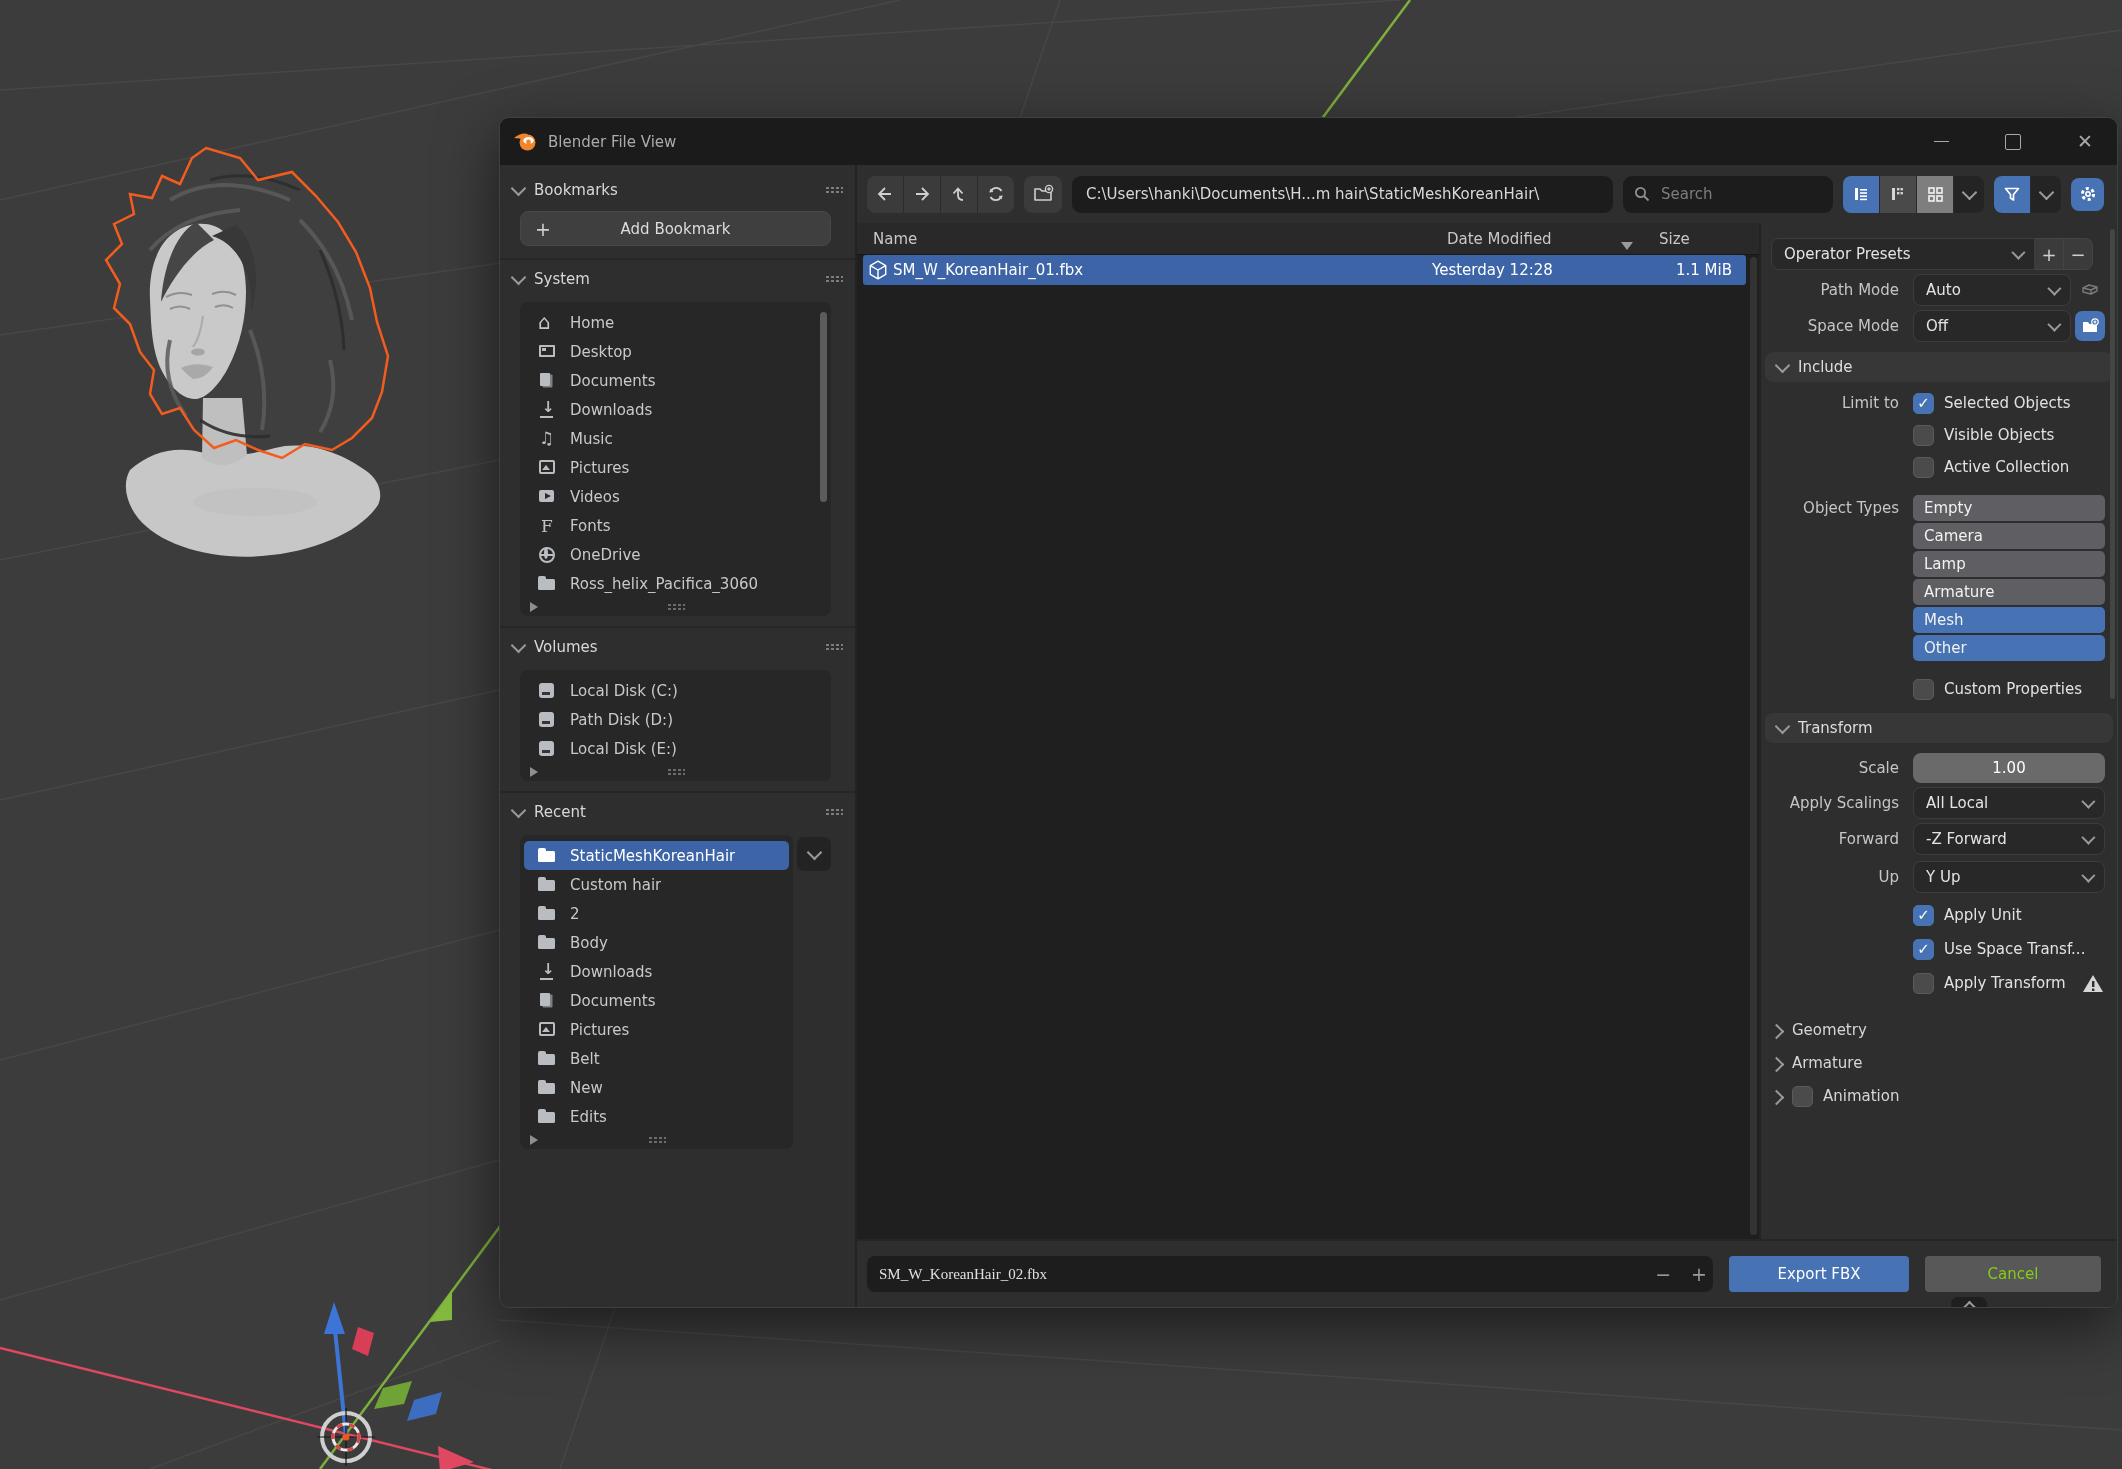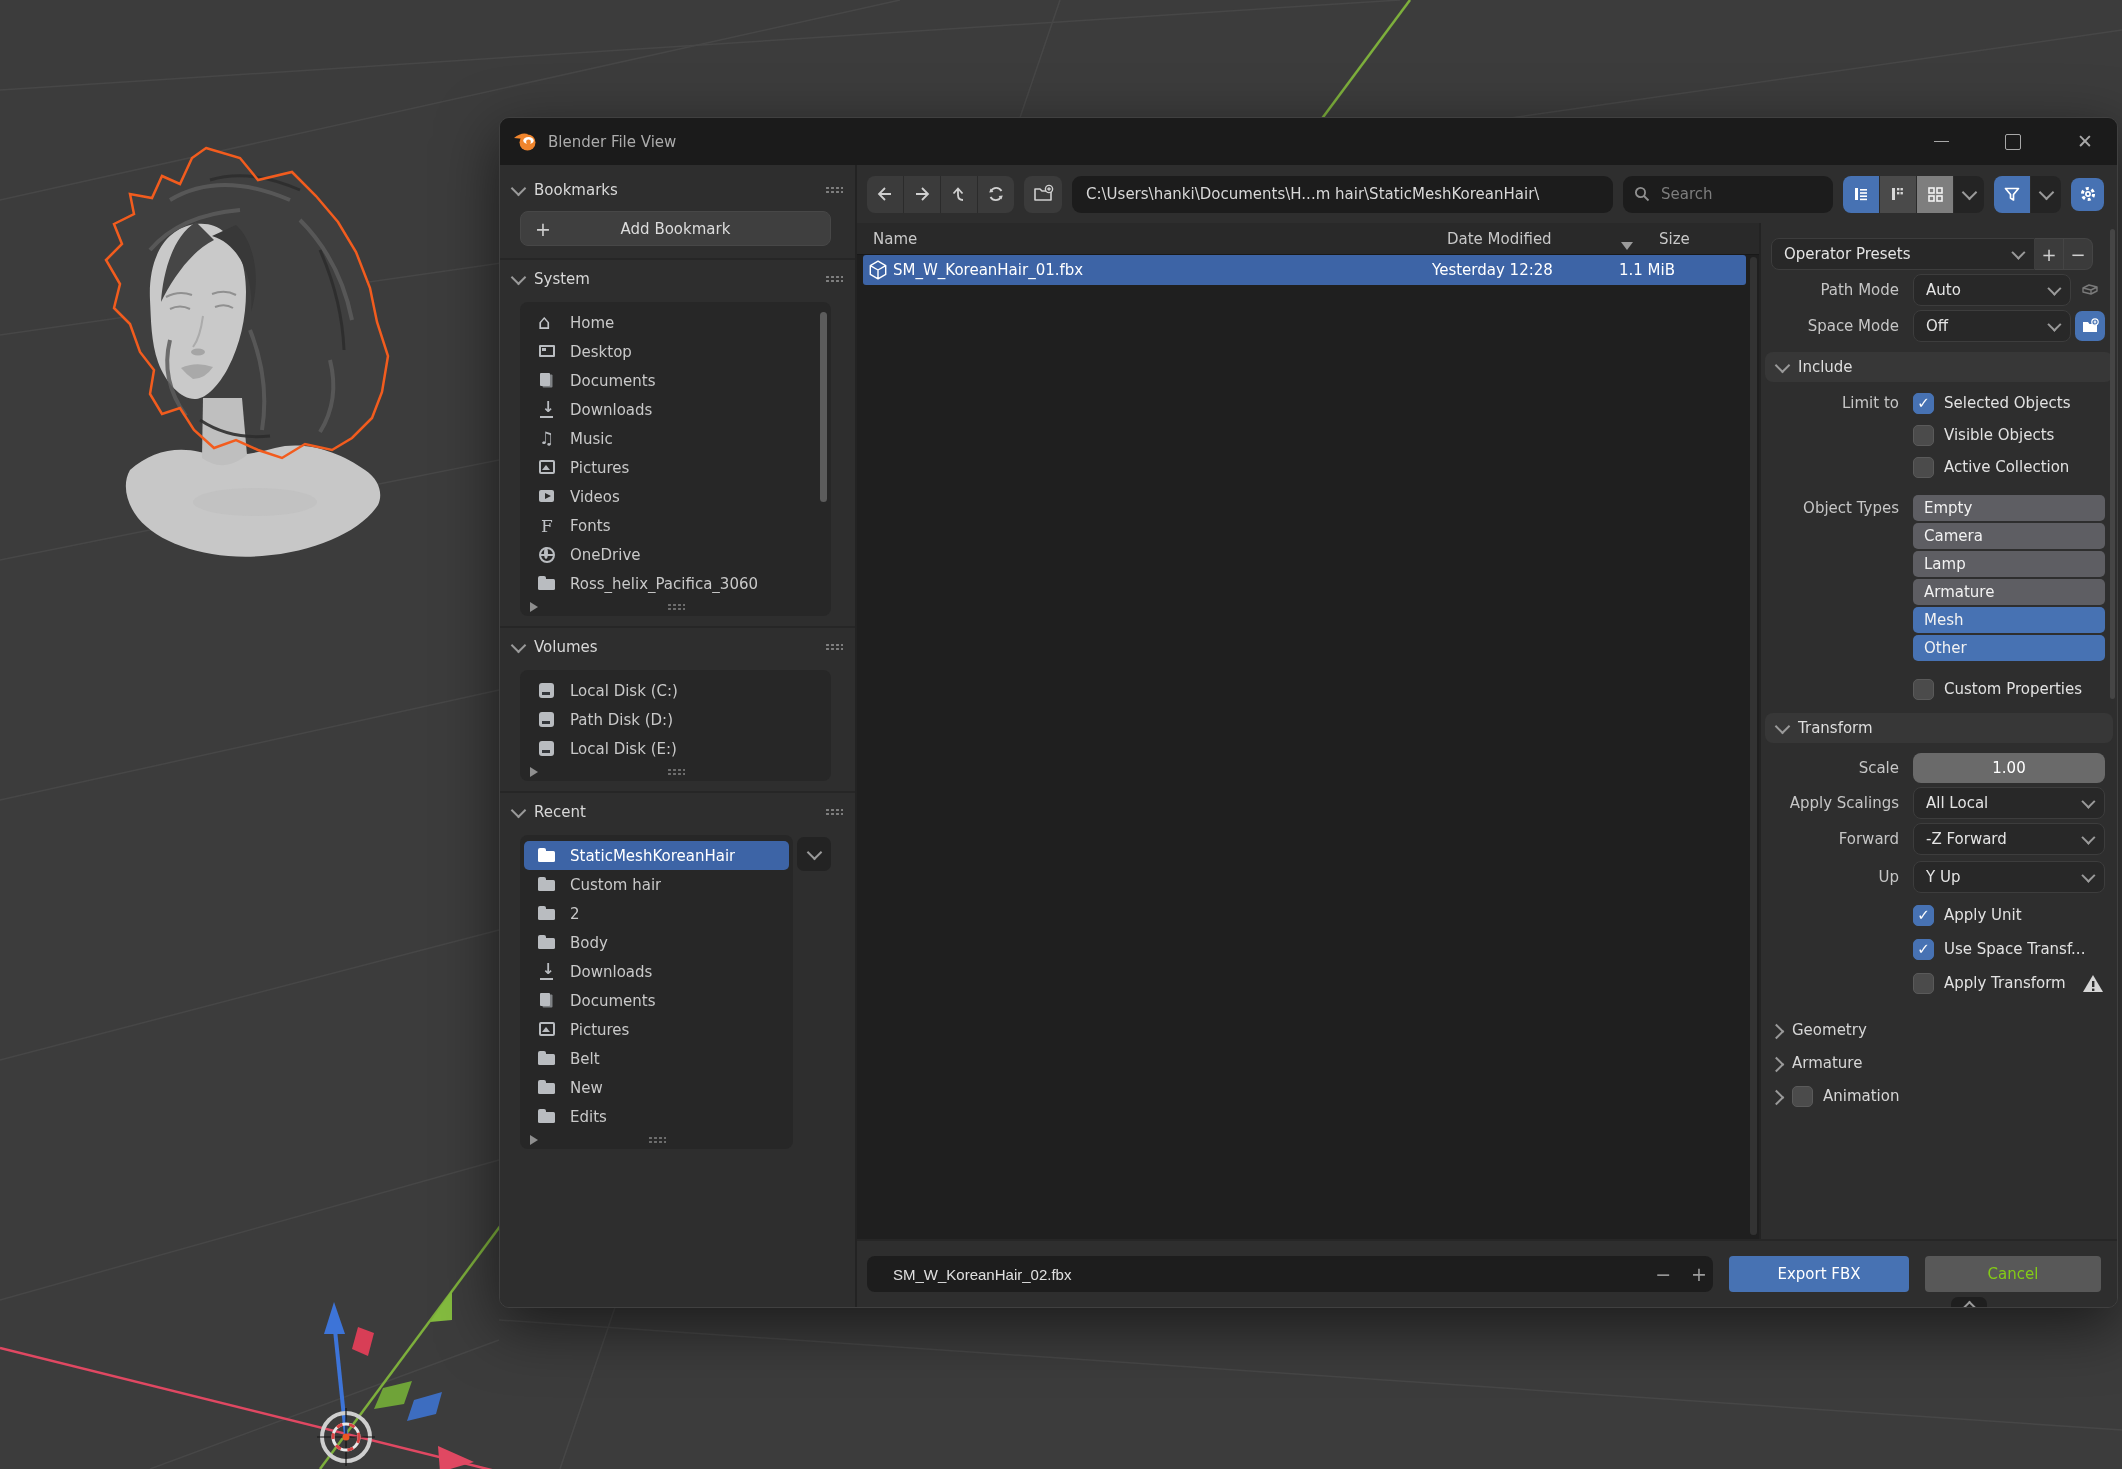--- a/index.html
+++ b/index.html
@@ -77,21 +77,21 @@
   .fhead{height:31px;background:#292929;display:flex;align-items:center;color:#c8c8c8;font-size:15px;flex:0 0 31px;border-bottom:1px solid #191919}
   .fh-name{flex:1;padding-left:16px}
   .fh-date{width:200px;position:relative}
   .fh-size{width:100px;padding-left:12px}
   .sorttri{position:absolute;right:14px;top:12px;width:0;height:0;border-left:6px solid transparent;
            border-right:6px solid transparent;border-top:8px solid #9a9a9a}
   .frow{height:30px;display:flex;align-items:center;color:#dcdcdc;font-size:15px;margin:0 13px 0 6px;border-radius:3px}
   .frow.sel{background:var(--select);color:#fff}
   .frow .fc-name{flex:1;display:flex;align-items:center;padding-left:4px;gap:4px;overflow:hidden}
   .frow .fc-date{width:200px;margin-right:-13px}
-  .frow .fc-size{width:113px;text-align:left;padding-right:14px}
+  .frow .fc-size{width:113px;text-align:right;padding-right:14px}
   .fscroll{position:absolute;right:2px;top:34px;bottom:4px;width:7px;background:#262626;border-radius:4px}
   .fscroll .thumb{position:absolute;top:0;width:7px;height:100%;border-radius:4px;background:#333}
 
   
   .rpanel{width:358px;flex:0 0 358px;background:#2e2e2e;border-left:2px solid #232323;
           box-sizing:border-box;font-size:15px;position:relative;padding-top:15px;overflow:hidden}
   .rscroll{position:absolute;right:2px;top:6px;width:5px;height:470px;background:#454545;border-radius:3px}
   .prow{display:flex;align-items:center;margin:4px 12px 0 0}
   .plabel{width:138px;text-align:right;padding-right:14px;color:#c6c6c6;flex:0 0 138px;box-sizing:content-box}
   .pfield{flex:1;min-width:0;display:flex;align-items:center}
@@ -120,21 +120,21 @@
   .slider{height:30px;border-radius:8px;background:#6a6a6a;color:#fff;display:flex;align-items:center;
           justify-content:center;flex:1}
   .fold{display:flex;align-items:center;height:30px;margin:3px 0 0 6px;color:#d6d6d6}
   .fold .cb{margin-right:2px}
   .warn{margin-left:auto;display:flex}
 
   
   .footer{height:66px;flex:0 0 66px;background:#2e2e2e;border-top:2px solid #262626;display:flex;
           align-items:center;padding:0 16px 0 10px;gap:16px;position:relative}
   .fname{flex:1;height:36px;background:#1d1d1d;border-radius:8px;border:none;color:#e0e0e0;font-size:15px;
-         padding:0 70px 0 26px;font-family:Liberation Sans, sans-serif;min-width:0}
+         padding:0 70px 0 12px;font-family:Liberation Serif, serif;min-width:0}
   .stepper{position:absolute;display:flex;gap:20px;color:#9c9c9c;font-size:19px}
   .abtn{height:36px;border-radius:4px;display:flex;align-items:center;justify-content:center;font-size:15px}
   .abtn.exp{width:180px;background:var(--accent);color:#fff}
   .abtn.cancel{width:176px;background:#585858;color:#84cc16}
   .hidebar{position:absolute;right:130px;bottom:-8px;width:36px;height:18px;background:#1f1f1f;border-radius:7px;
            display:flex;justify-content:center;padding-top:3px;box-sizing:border-box}
   .hidebar .chev{transform:rotate(-135deg);margin:3px 0 0 0}
 
   
   .ic{position:relative;display:inline-block;width:22px;height:20px;flex:0 0 22px}

